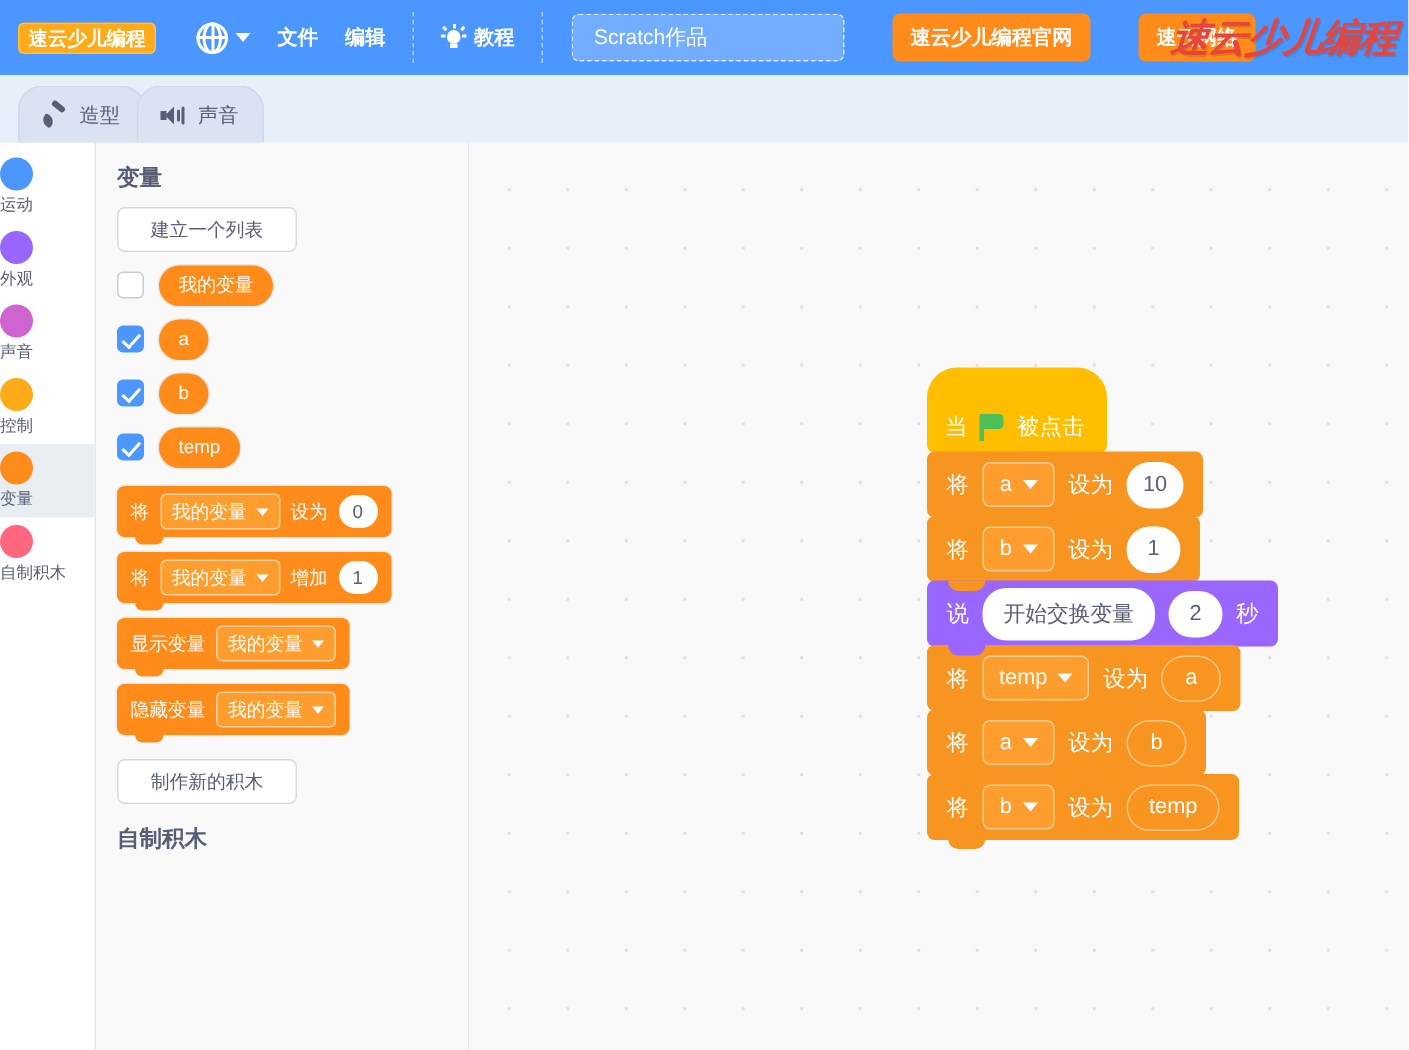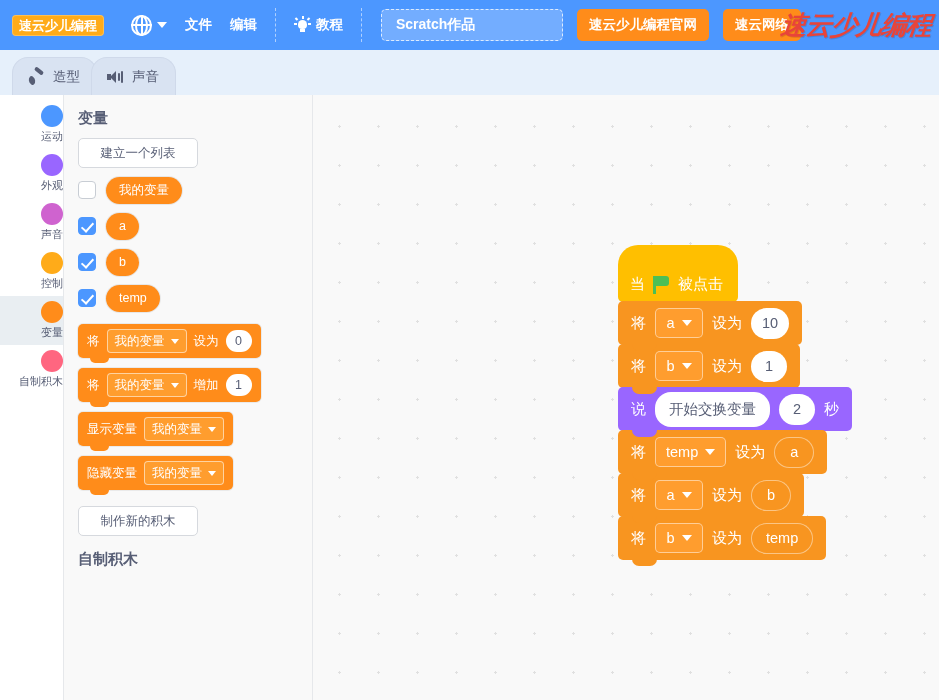--- a/index.html
+++ b/index.html
@@ -77,28 +77,28 @@
   .bulb-ray.r { left: 14px; top: 6px; width: 3px; height: 2px; }
   .bulb-ray.dl { left: 1px; top: 1px; width: 3px; height: 2px; transform: rotate(45deg); }
   .bulb-ray.dr { left: 13px; top: 1px; width: 3px; height: 2px; transform: rotate(-45deg); }
 
   .project-name {
     margin-left: 10px;
     width: 182px; height: 32px;
     background: rgba(255,255,255,.22);
     border: 1px dashed rgba(255,255,255,.75);
     border-radius: 5px;
-    color: #fff; font-size: 14px; font-weight: bold;
+    color: #fff; font-size: 14px; font-weight: normal;
     padding: 0 14px;
     outline: none;
   }
   .project-name::placeholder { color: rgba(255,255,255,.9); }
 
   .orange-btn {
-    margin-left: 14px;
+    margin-left: 32px;
     background: #FF8C1A; color: #fff;
     font-size: 13.5px; font-weight: bold;
     border: none; border-radius: 5px;
     height: 32px; padding: 0 12px; cursor: pointer;
     white-space: nowrap;
   }
   .red-logo {
     position: absolute; right: 8px; top: 4px;
     width: 150px; height: 42px;
     display: flex; align-items: center; justify-content: center;
@@ -154,21 +154,21 @@
 
   
   .workarea { display: flex; height: 605px; background:#fff; }
 
   
   .catcol {
     width: 64px; background:#fff; border-right:1px solid #e6e8eb;
     padding-top: 5px; overflow:hidden; flex: 0 0 64px;
   }
   .cat {
-    height: 49px; display:flex; flex-direction:column; align-items:flex-end;
+    height: 49px; display:flex; flex-direction:column; align-items:flex-start;
     justify-content:center; gap: 2px; cursor:pointer;
   }
   .cat.selected { background: #E9EEF2; }
   .cat-dot { width: 22px; height: 22px; border-radius:50%; }
   .cat-lbl { font-size: 11px; color:#575E75; white-space:nowrap; }
 
   
   .palette {
     width: 249px; flex: 0 0 249px;
     background:#F9F9F9; border-right:1px solid #e6e8eb;

